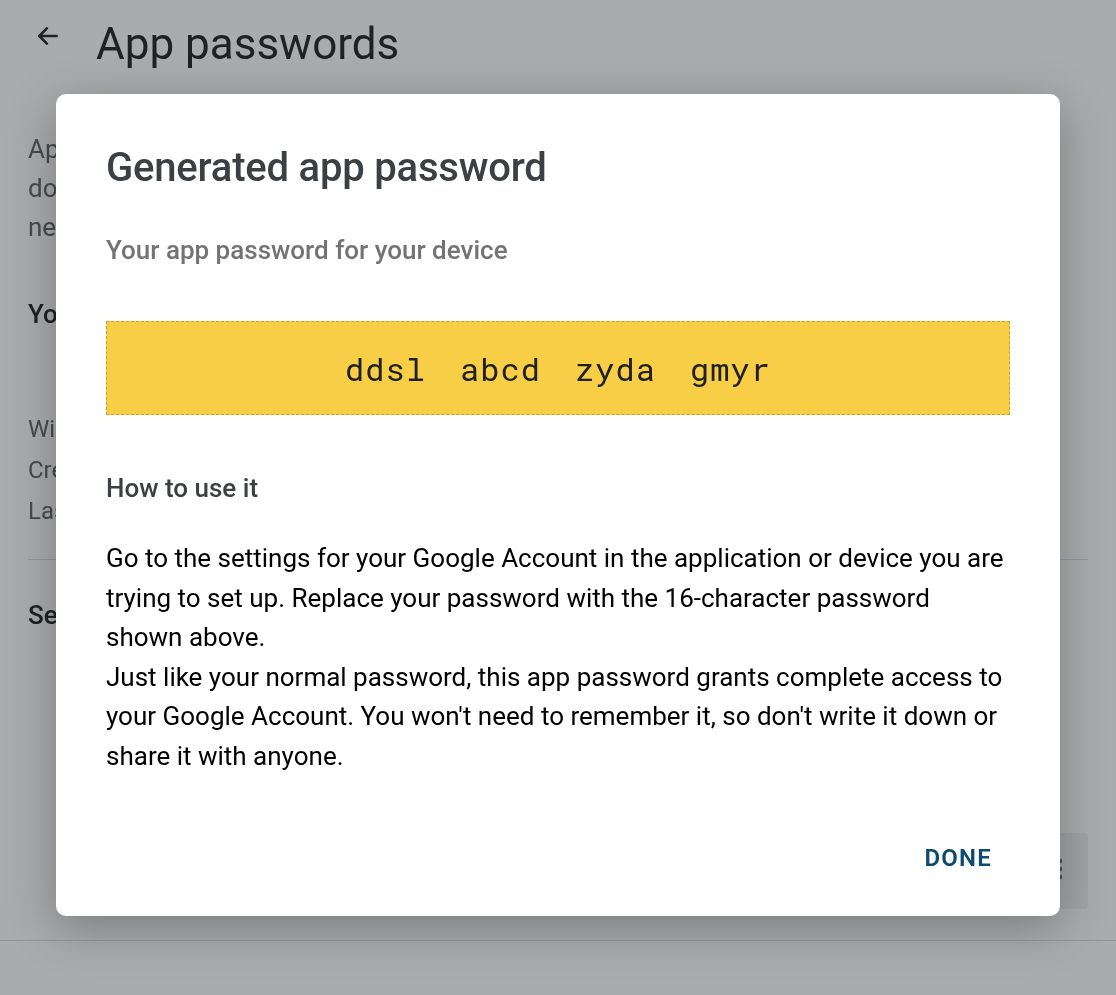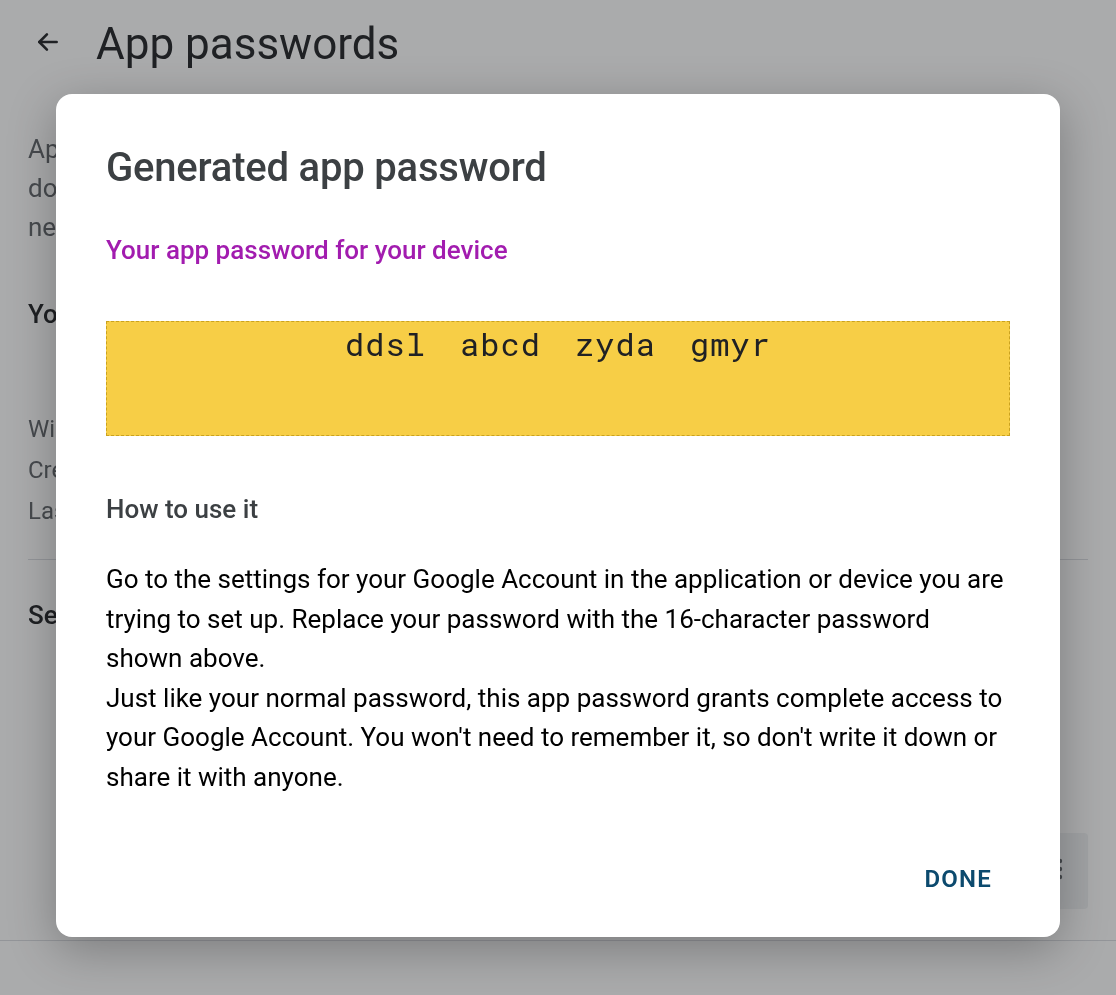--- a/index.html
+++ b/index.html
@@ -13,21 +13,20 @@
 
     
     .page {
       width: 100%;
       height: 100%;
       background: #fff;
       padding: 0 28px;
     }
     .page-header {
       display: flex;
-      align-items: center;
       gap: 28px;
       padding-top: 18px;
     }
     .back-btn {
       width: 40px; height: 40px;
       display: flex; align-items: center; justify-content: center;
       border-radius: 50%;
       cursor: pointer;
     }
     .back-btn svg { width: 26px; height: 26px; }
@@ -84,42 +83,43 @@
       background: rgba(32,33,36,0.38);
     }
 
     
     .modal {
       position: absolute;
       left: 56px;
       top: 94px;
       width: 1004px;
       background: #fff;
-      border-radius: 16px;
+      border-radius: 10px;
       box-shadow: 0 12px 48px rgba(0,0,0,0.28);
       padding: 50px 50px 32px 50px;
     }
     .modal-title {
       font-size: 40px;
       font-weight: 500;
       color: #3c4043;
       letter-spacing: -0.2px;
     }
     .modal-subtitle {
       margin-top: 44px;
       font-size: 26px;
       font-weight: 500;
-      color: #a21caf;
+      color: #737373;
     }
     .password-box {
       margin-top: 56px;
-      height: 115px;
+      height: 94px;
       background: #f7ce46;
       border: 1px dashed #caa21f;
       display: flex;
+      align-items: center;
       justify-content: center;
     }
     .password-text {
       font-family: ui-monospace, "Roboto Mono", Menlo, Consolas, "Courier New", monospace;
       font-size: 32px;
       letter-spacing: 1px;
       word-spacing: 14px;
       color: #202124;
     }
     .howto-h {

